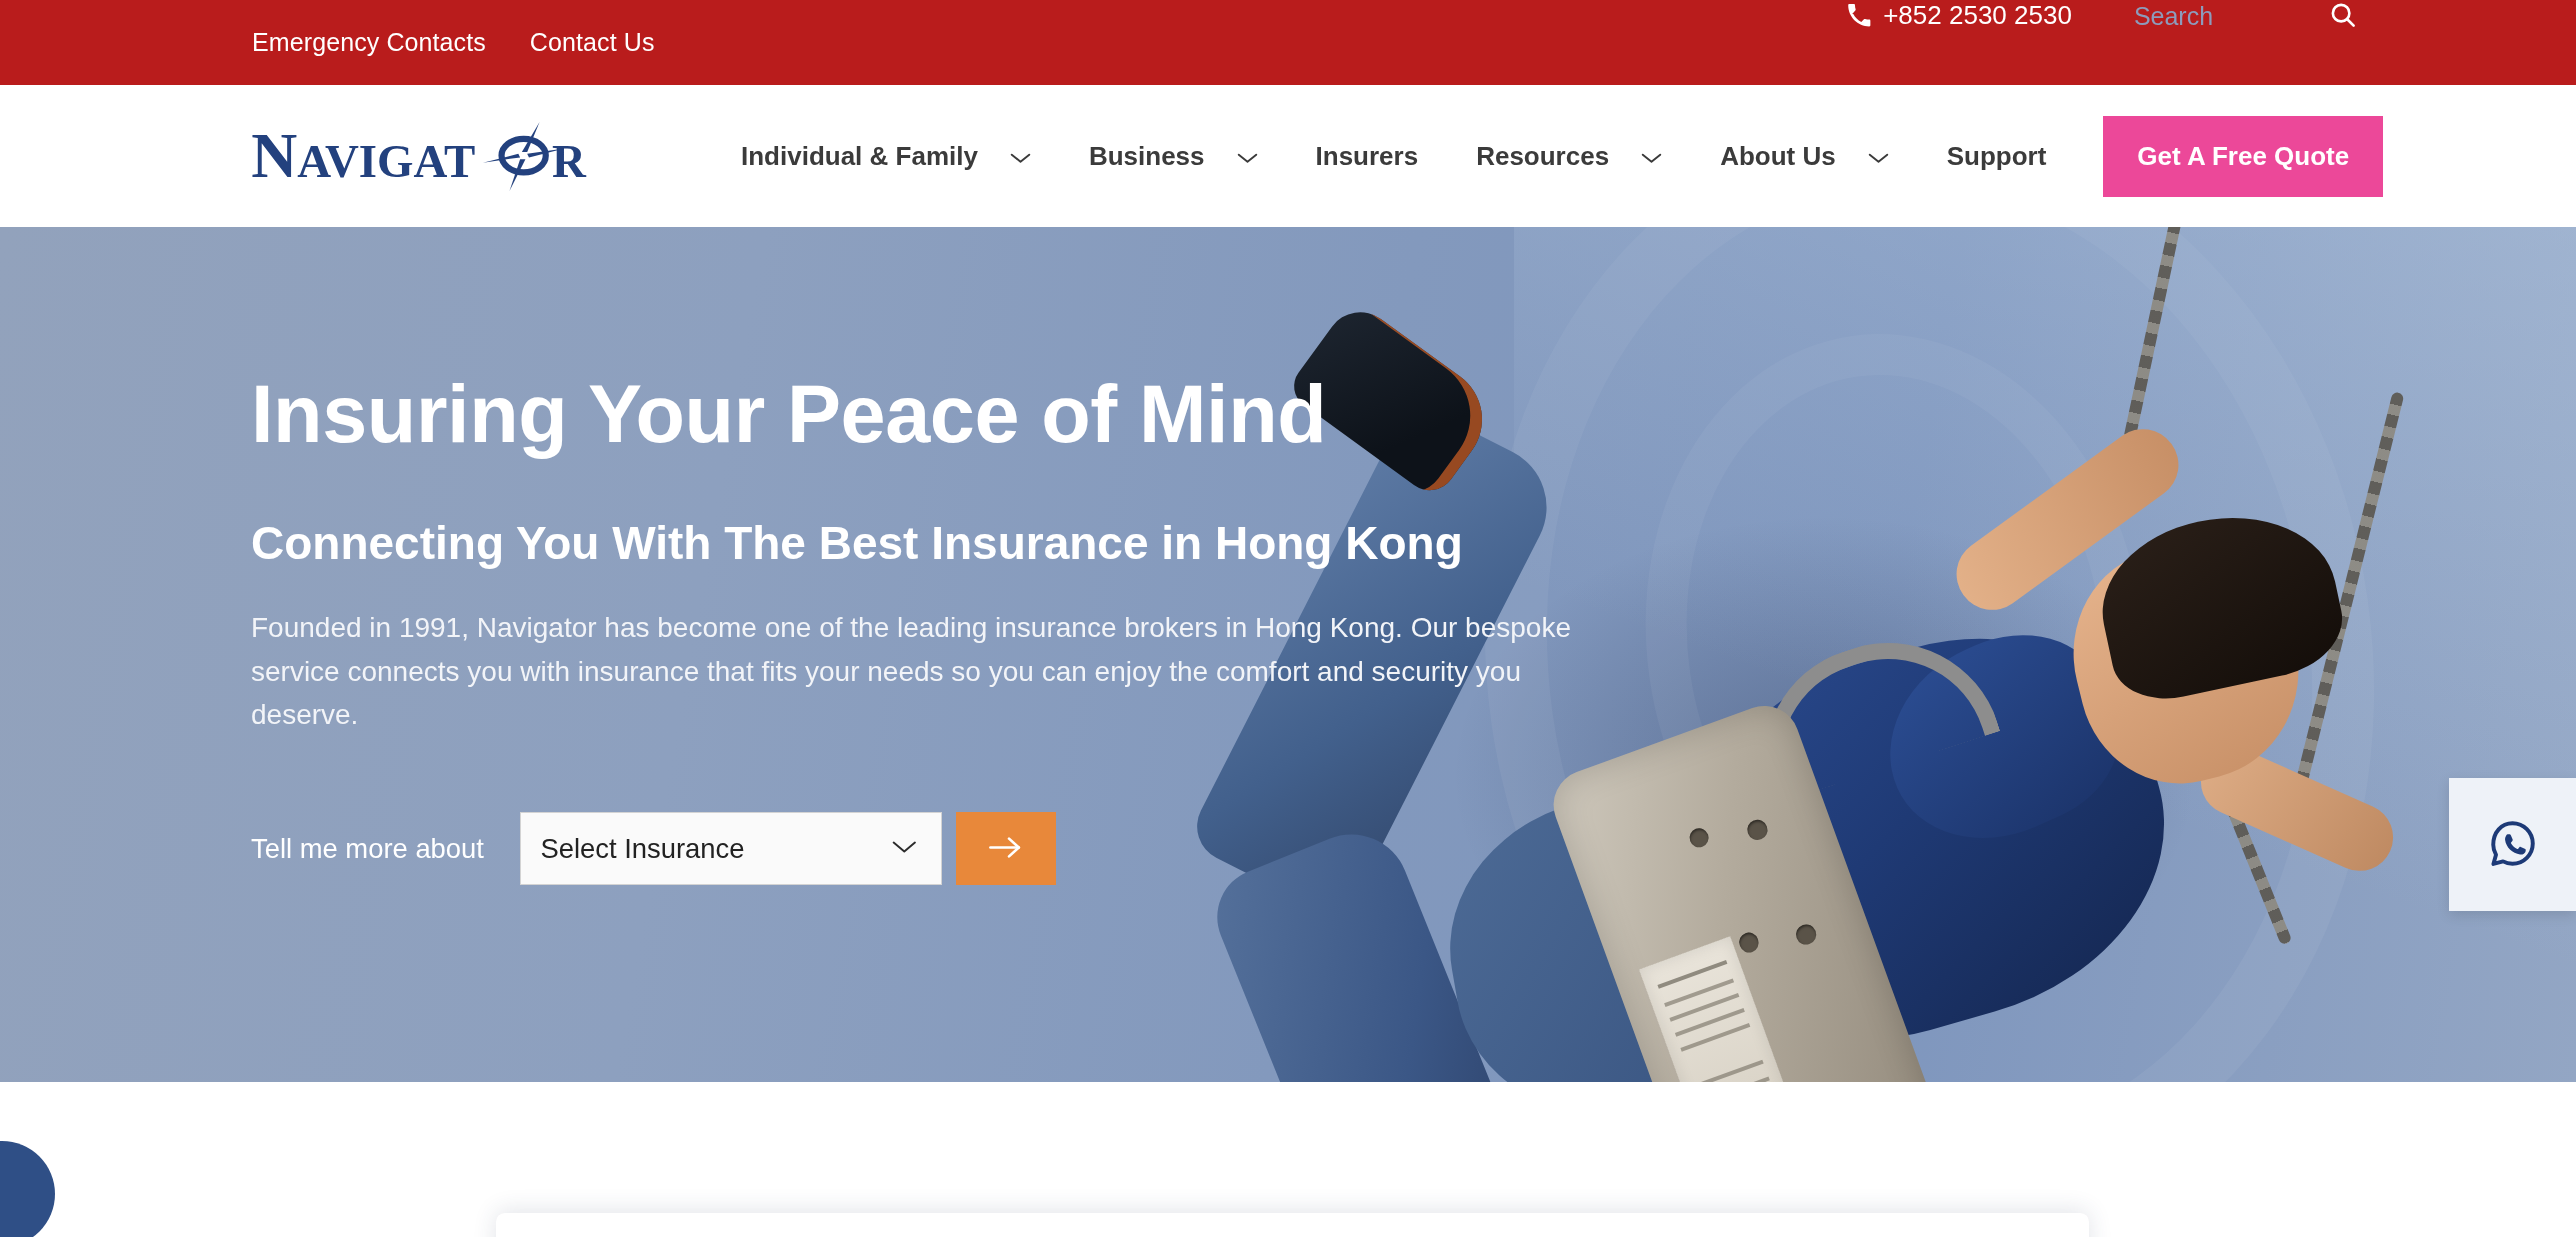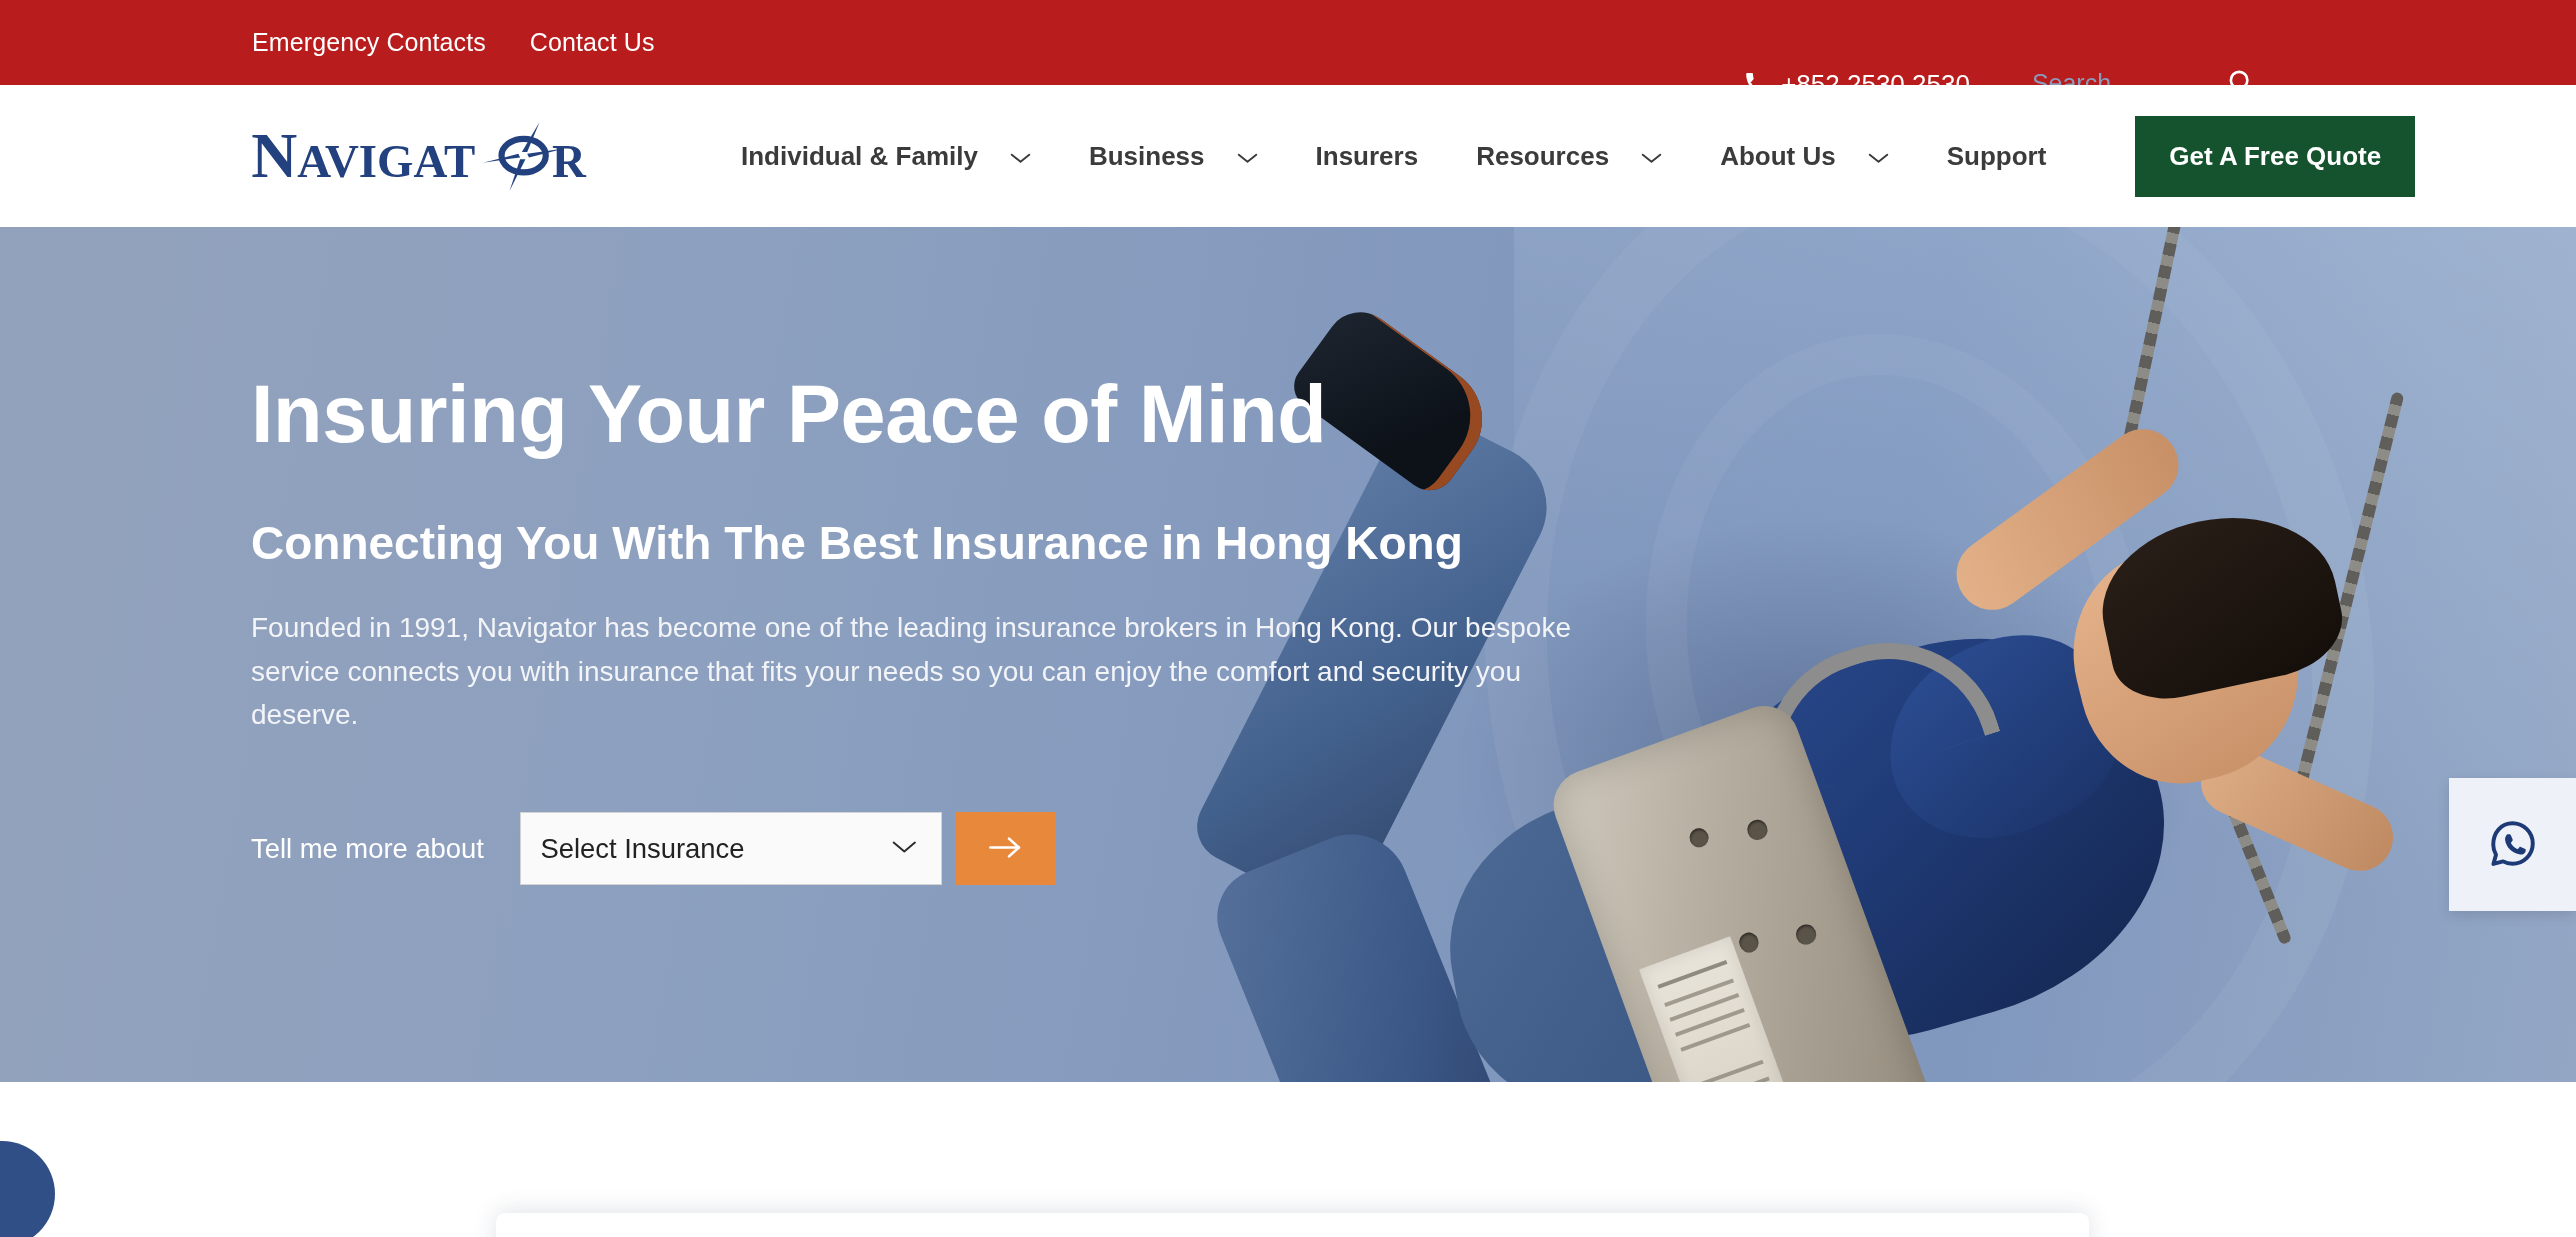--- a/index.html
+++ b/index.html
@@ -15,22 +15,22 @@
     position:absolute; top:0; left:0; width:2576px; height:85px;
     background:#b91c1c;
     display:flex; align-items:center;
   }
   .topbar-left { display:flex; align-items:center; gap:44px; margin-left:252px; }
   .topbar-link {
     color:#ffffff; font-size:25px; letter-spacing:0.1px; cursor:pointer;
     text-decoration:none; white-space:nowrap;
   }
   .topbar-right {
-    margin-left:auto; margin-right:auto; display:flex; align-items:flex-end;
-    position:absolute; left:1744px; top:0; height:100px;
+    margin-left:auto; margin-right:auto; display:flex; align-items:flex-start;
+    position:absolute; left:1846px; top:0; height:100px;
   }
   .phone-block { display:flex; align-items:center; gap:10.6px; }
   .phone-ico { width:26.6px; height:26.6px; display:block; }
   .phone-num { color:#fff; font-size:26px; white-space:nowrap; }
   .search-wrap { display:flex; align-items:center; margin-left:62px; }
   .search-input {
     background:transparent; border:none; outline:none;
     color:#ffffff; font-size:25px; font-family:"Liberation Sans", sans-serif;
     width:159px;
   }
@@ -50,22 +50,22 @@
   .mainnav {
     display:flex; align-items:center; margin-left:105px; gap:0;
   }
   .navitem {
     display:flex; align-items:center; gap:32px;
     color:#3b3b3b; font-size:26px; font-weight:bold;
     cursor:pointer; padding:0 29px; white-space:nowrap;
   }
   .navitem .chev { display:block; }
   .quote-btn {
-    margin-left:60px;
-    background:#14532d; color:#ffffff;
+    margin-left:28px;
+    background:#ec4899; color:#ffffff;
     font-size:26px; font-weight:bold;
     padding:0 34px; height:81px;
     display:flex; align-items:center; justify-content:center;
     border:none; cursor:pointer; white-space:nowrap;
     font-family:"Liberation Sans", sans-serif;
   }
 
   
   .hero {
     position:absolute; top:227px; left:0; width:2576px; height:855px;

